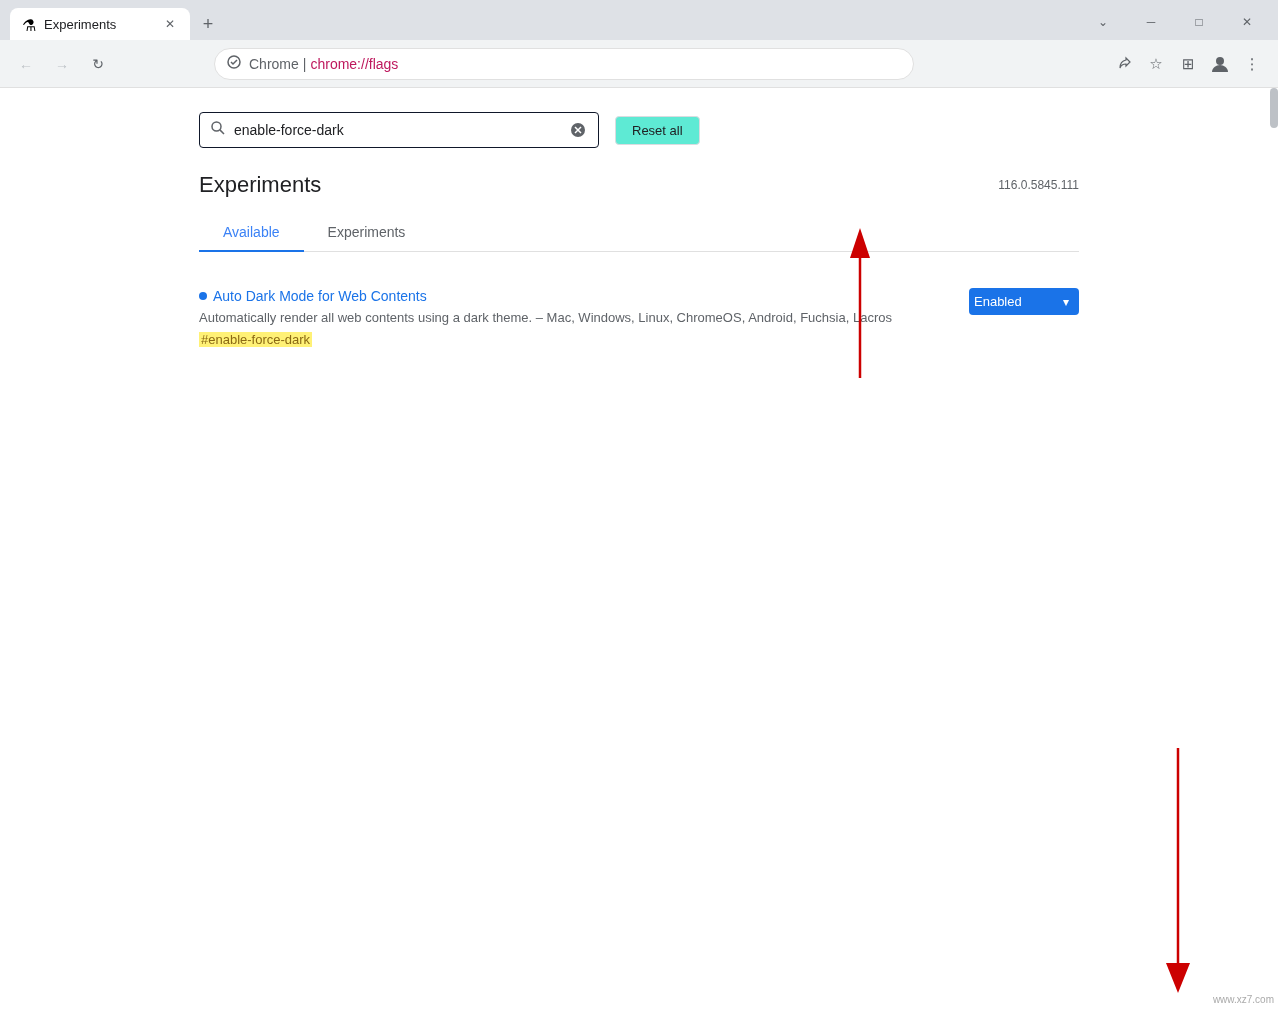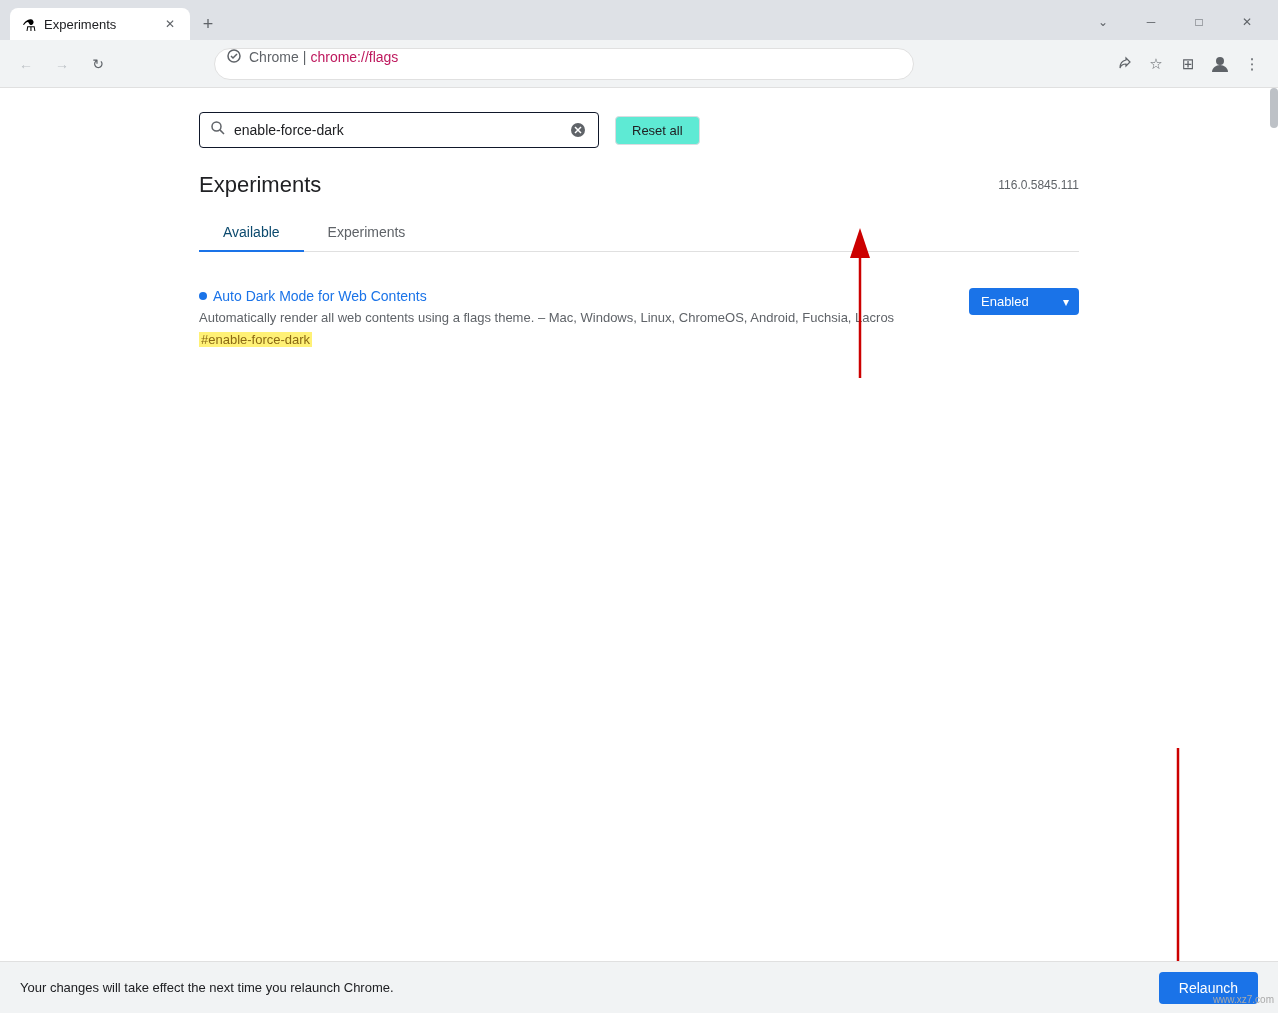--- a/index.html
+++ b/index.html
@@ -16,21 +16,21 @@
     .tab-title { font-size: 13px; color: #202124; flex: 1; white-space: nowrap; overflow: hidden; text-overflow: ellipsis; }
     .tab-close { width: 16px; height: 16px; border-radius: 50%; display: flex; align-items: center; justify-content: center; cursor: pointer; color: #5f6368; font-size: 12px; }
     .new-tab-btn { width: 28px; height: 28px; border-radius: 50%; display: flex; align-items: center; justify-content: center; cursor: pointer; color: #5f6368; font-size: 18px; margin-left: 4px; margin-bottom: 2px; }
     .window-controls { display: flex; align-items: center; gap: 2px; margin-left: auto; margin-right: 8px; margin-bottom: 4px; }
     .win-btn { width: 46px; height: 28px; display: flex; align-items: center; justify-content: center; cursor: pointer; color: #5f6368; font-size: 12px; }
 
     
     .address-bar { height: 48px; background: #f1f3f4; display: flex; align-items: center; padding: 0 12px; gap: 8px; border-bottom: 1px solid #e0e0e0; }
     .nav-btn { width: 28px; height: 28px; border-radius: 50%; display: flex; align-items: center; justify-content: center; cursor: pointer; color: #5f6368; font-size: 14px; }
     .nav-btn.disabled { color: #bdc1c6; cursor: default; }
-    .omnibox { flex: 1; height: 32px; background: #fff; border-radius: 16px; display: flex; align-items: flex-start; padding: 0 12px; gap: 8px; border: 1px solid #e0e0e0; max-width: 700px; margin: 0 auto; }
+    .omnibox { flex: 1; height: 32px; background: #fff; border-radius: 16px; display: flex; align-items: center; padding: 0 12px; gap: 8px; border: 1px solid #e0e0e0; max-width: 700px; margin: 0 auto; }
     .omnibox-icon { color: #5f6368; font-size: 14px; }
     .omnibox-url { font-size: 14px; color: #202124; display: flex; gap: 0; }
     .omnibox-url .chrome-text { color: #5f6368; }
     .omnibox-url .separator { color: #5f6368; margin: 0 4px; }
     .omnibox-url .path { color: #be185d; }
     .toolbar-icons { display: flex; align-items: center; gap: 4px; margin-left: auto; }
     .toolbar-icon { width: 28px; height: 28px; border-radius: 50%; display: flex; align-items: center; justify-content: center; cursor: pointer; color: #5f6368; font-size: 15px; }
 
     
     .page-content { flex: 1; background: #fff; overflow-y: auto; position: relative; }
@@ -46,32 +46,32 @@
     .reset-all-btn { padding: 6px 16px; border: 1px solid #dadce0; border-radius: 4px; background: #5eead4; font-size: 13px; color: #202124; cursor: pointer; white-space: nowrap; }
 
     
     .experiments-header { display: flex; justify-content: space-between; align-items: center; padding: 24px 0 16px 0; }
     .experiments-title { font-size: 22px; font-weight: 400; color: #202124; }
     .version-text { font-size: 12px; color: #5f6368; }
 
     
     .tabs { display: flex; border-bottom: 1px solid #e0e0e0; margin-bottom: 20px; }
     .tab-item { padding: 10px 24px; font-size: 14px; cursor: pointer; color: #5f6368; border-bottom: 2px solid transparent; margin-bottom: -1px; }
-    .tab-item.active { color: #0c4a6e; border-bottom: 2px solid #1a73e8; }
+    .tab-item.active { color: #3b82f6; border-bottom: 2px solid #1a73e8; }
 
     
     .experiment-list { padding: 8px 0; }
     .experiment-item { display: flex; align-items: flex-start; padding: 8px 0 16px 0; gap: 32px; }
     .experiment-info { flex: 1; }
     .experiment-name { font-size: 14px; font-weight: 500; color: #1a73e8; display: flex; align-items: center; gap: 6px; }
     .experiment-dot { width: 8px; height: 8px; border-radius: 50%; background: #1a73e8; display: inline-block; flex-shrink: 0; }
     .experiment-desc { font-size: 13px; color: #5f6368; margin-top: 4px; line-height: 1.5; }
     .experiment-flag { font-size: 13px; color: #8b6914; background: #fff176; display: inline-block; margin-top: 4px; padding: 0 2px; }
     .experiment-control { flex-shrink: 0; }
-    .enabled-select { background: #1a73e8; color: #fff; border: none; border-radius: 4px; padding: 6px 28px 6px 12px; font-size: 13px; cursor: pointer; appearance: none; -webkit-appearance: none; position: relative; min-width: 110px; font-weight: 500; }
+    .enabled-select { background: #1a73e8; color: #fff; border: none; border-radius: 4px; padding: 6px 28px 6px 5px; font-size: 13px; cursor: pointer; appearance: none; -webkit-appearance: none; position: relative; min-width: 110px; font-weight: 500; }
     .select-wrapper { position: relative; display: inline-block; }
     .select-wrapper::after { content: '▾'; position: absolute; right: 10px; top: 50%; transform: translateY(-50%); color: #fff; pointer-events: none; font-size: 12px; }
 
     
     .bottom-bar { height: 52px; background: #f1f3f4; border-top: 1px solid #e0e0e0; display: flex; align-items: center; justify-content: space-between; padding: 0 20px; flex-shrink: 0; }
     .bottom-message { font-size: 13px; color: #202124; }
     .relaunch-btn { background: #1a73e8; color: #fff; border: none; border-radius: 4px; padding: 8px 20px; font-size: 14px; font-weight: 500; cursor: pointer; }
 
     
     .arrow-svg { position: absolute; pointer-events: none; }
@@ -170,21 +170,21 @@
         <div class="tab-item">Experiments</div>
       </div>
 
       <div class="experiment-list">
         <div class="experiment-item">
           <div class="experiment-info">
             <div class="experiment-name">
               <span class="experiment-dot"></span>
               <span>Auto Dark Mode for Web Contents</span>
             </div>
-            <div class="experiment-desc">Automatically render all web contents using a flags theme. – Mac, Windows, Linux, ChromeOS, Android, Fuchsia, Lacros</div>
+            <div class="experiment-desc">Automatically render all web contents using a dark theme. – Mac, Windows, Linux, ChromeOS, Android, Fuchsia, Lacros</div>
             <div class="experiment-flag">#enable-force-dark</div>
           </div>
           <div class="experiment-control">
             <div class="select-wrapper">
               <select class="enabled-select">
                 <option value="enabled" selected="">Enabled</option>
                 <option value="disabled">Disabled</option>
                 <option value="default">Default</option>
               </select>
             </div>
@@ -201,20 +201,16 @@
       <polygon points="80,20 70,50 90,50" fill="#cc0000"></polygon>
     </svg>
 
     <svg class="arrow-svg" style="position:absolute; top:640px; right:60px; width:80px; height:280px;">
       <line x1="40" y1="20" x2="40" y2="240" stroke="#cc0000" stroke-width="2.5"></line>
       <polygon points="40,265 28,235 52,235" fill="#cc0000"></polygon>
     </svg>
 
   </div>
 
-  <div class="bottom-bar">
-    <span class="bottom-message">Your changes will take effect the next time you relaunch Chrome.</span>
-    <button class="relaunch-btn">Relaunch</button>
-  </div>
 
 </div>
 
 <div style="position:fixed; bottom:8px; right:4px; font-size:10px; color:#aaa; z-index:100;">www.xz7.com</div>
 
 </body></html>

